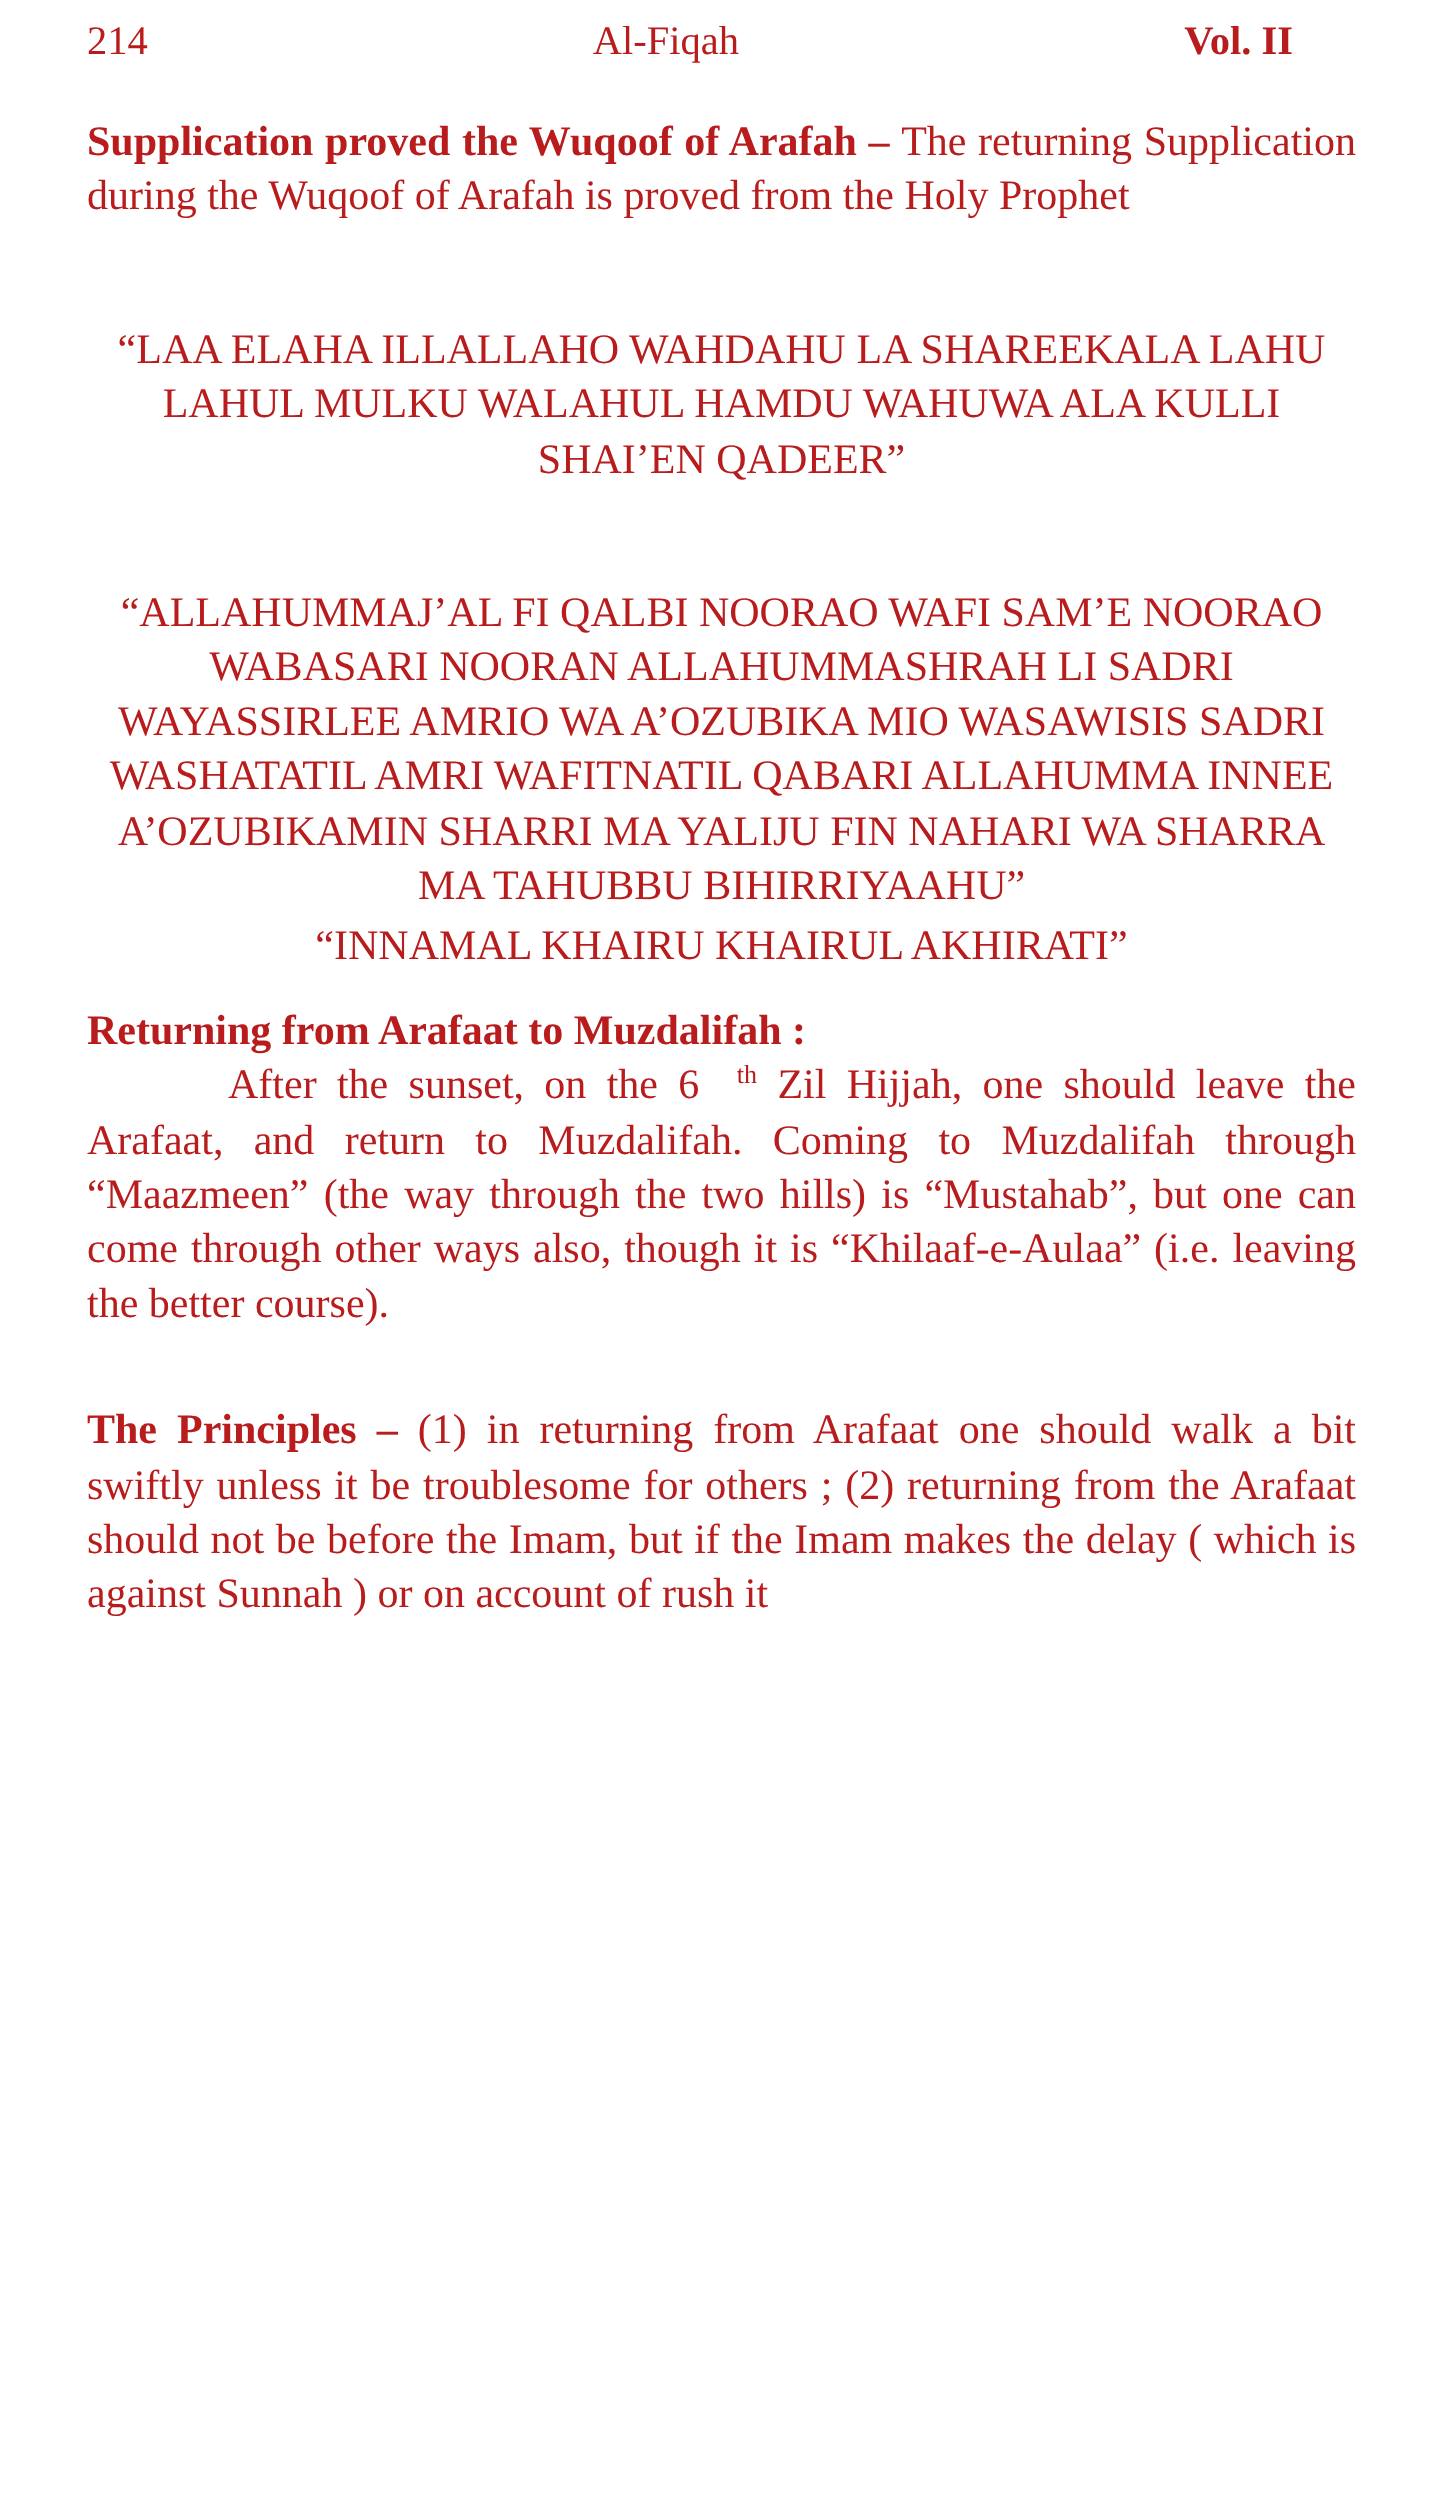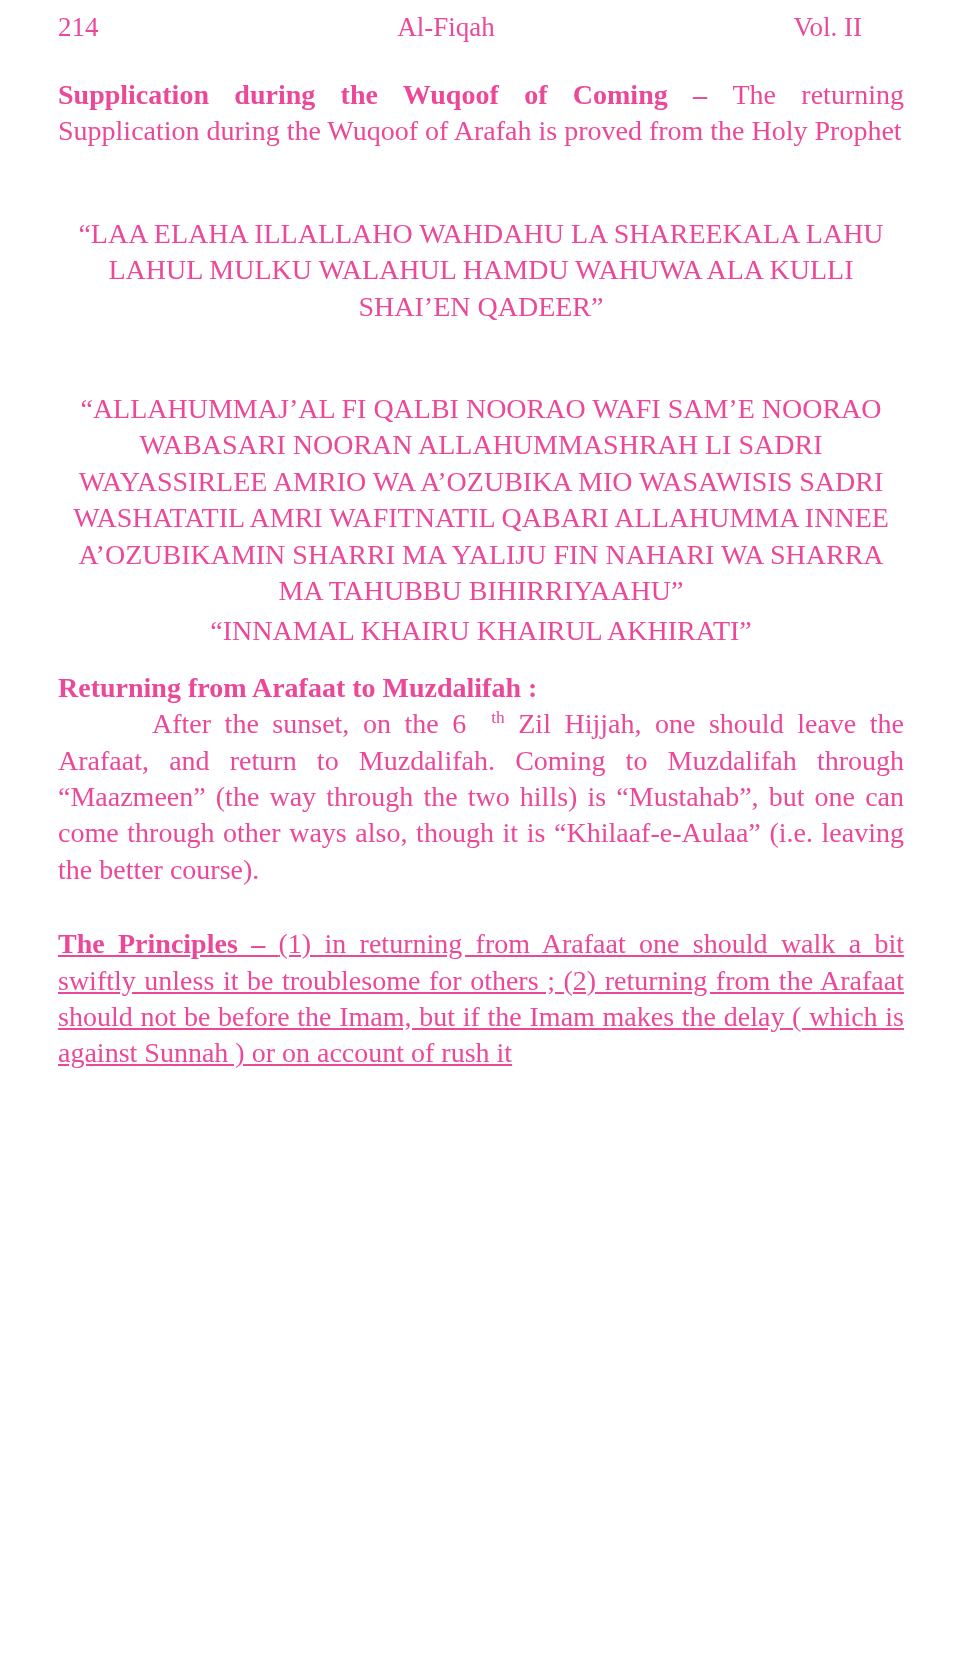--- a/index.html
+++ b/index.html
@@ -6,36 +6,37 @@
     margin: 0;
     padding: 0;
     background: #ffffff;
   }
   .page {
     position: relative;
     width: 960px;
     height: 1444px;
     box-sizing: border-box;
     background: #ffffff;
-    color: #ec4899;
+    color: #b91c1c;
     font-family: "Liberation Serif", "DejaVu Serif", serif;
     font-size: 28px;
     line-height: 1.3;
     padding: 10px 56px 0 58px;
     overflow: hidden;
   }
   .page-header {
     display: flex;
     justify-content: space-between;
     align-items: baseline;
     font-size: 27px;
     margin-bottom: 32px;
   }
   .page-header .volume {
     padding-right: 42px;
+    font-weight: bold;
   }
   p {
     margin: 0;
   }
   .para {
     text-align: justify;
   }
   .lead-bold {
     font-weight: bold;
   }
@@ -51,42 +52,41 @@
   }
   .section-heading {
     font-weight: bold;
     margin-top: 20px;
     text-align: left;
   }
   .indent-first {
     text-indent: 94px;
   }
   .gap-top {
-    margin-top: 38px;
-    text-decoration: underline;
+    margin-top: 48px;
   }
   sup {
     font-size: 0.62em;
     line-height: 0;
     vertical-align: super;
     margin-left: 25px;
   }
 </style>
 </head>
 <body>
 
 <div class="page">
 
   <div class="page-header">
     <span class="pageno">214</span>
     <span class="title">Al-Fiqah</span>
     <span class="volume">Vol. II</span>
   </div>
 
-  <p class="para"><span class="lead-bold">Supplication during the Wuqoof of Coming – </span><span>The returning Supplication during the Wuqoof of Arafah is proved from the Holy Prophet</span></p>
+  <p class="para"><span class="lead-bold">Supplication proved the Wuqoof of Arafah – </span><span>The returning Supplication during the Wuqoof of Arafah is proved from the Holy Prophet</span></p>
 
   <p class="quote">“LAA ELAHA ILLALLAHO WAHDAHU LA SHAREEKALA LAHU LAHUL MULKU WALAHUL HAMDU WAHUWA ALA KULLI SHAI’EN QADEER”</p>
 
   <p class="quote">“ALLAHUMMAJ’AL FI QALBI NOORAO WAFI SAM’E NOORAO WABASARI NOORAN ALLAHUMMASHRAH LI SADRI WAYASSIRLEE AMRIO WA A’OZUBIKA MIO WASAWISIS SADRI WASHATATIL AMRI WAFITNATIL QABARI ALLAHUMMA INNEE A’OZUBIKAMIN SHARRI MA YALIJU FIN NAHARI WA SHARRA MA TAHUBBU BIHIRRIYAAHU”</p>
   <p class="quote-line2">“INNAMAL KHAIRU KHAIRUL AKHIRATI”</p>
 
 
   <p class="section-heading">Returning from Arafaat to Muzdalifah :</p>
 
   <p class="para indent-first"><span>After the sunset, on the 6</span><sup>th</sup><span> Zil Hijjah, one should leave the Arafaat, and return to Muzdalifah. Coming to Muzdalifah through “Maazmeen” (the way through the two hills) is “Mustahab”, but one can come through other ways also, though it is “Khilaaf-e-Aulaa” (i.e. leaving the better course).</span></p>

